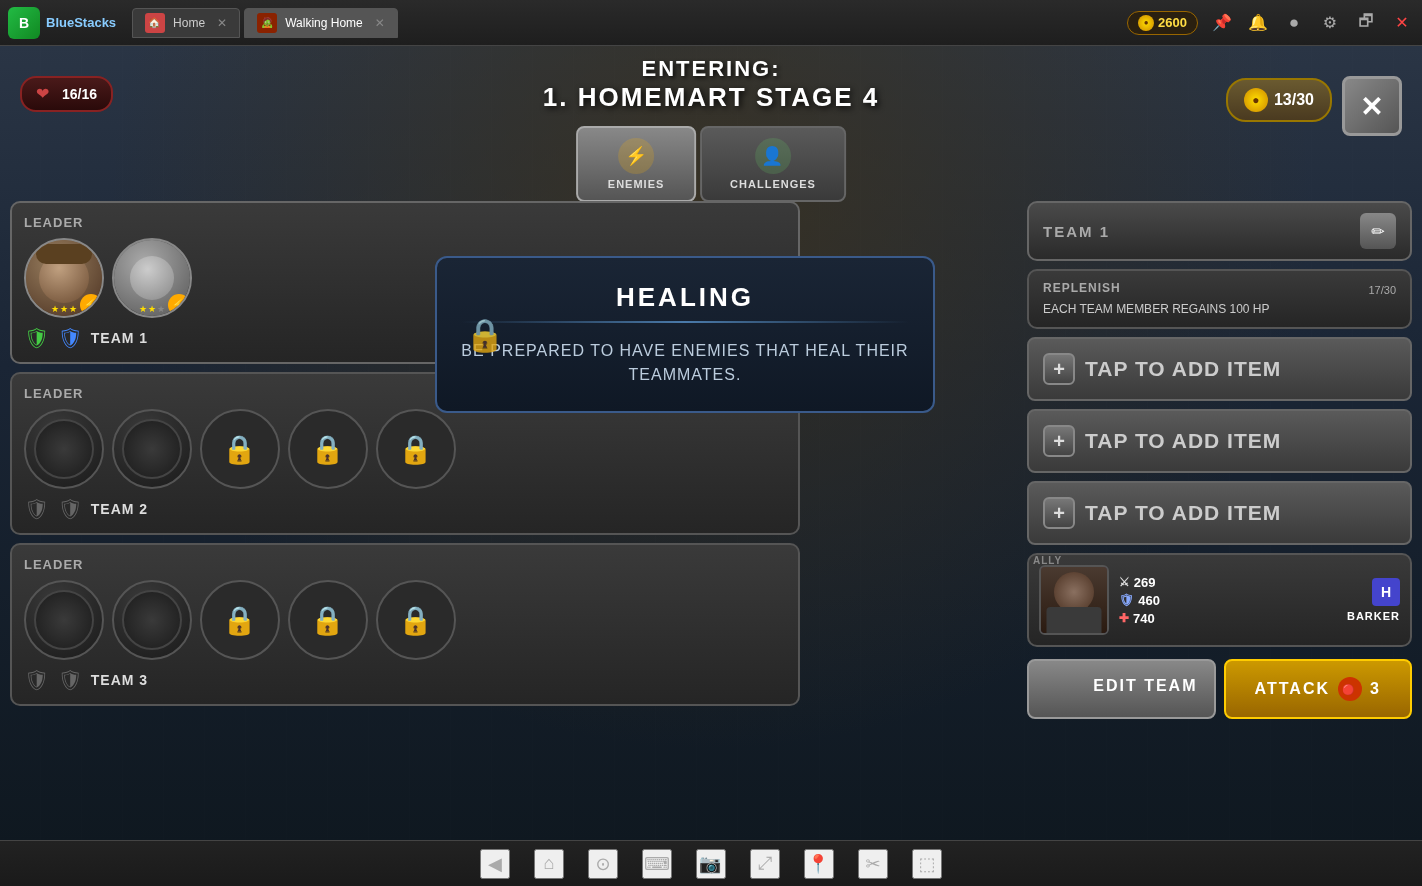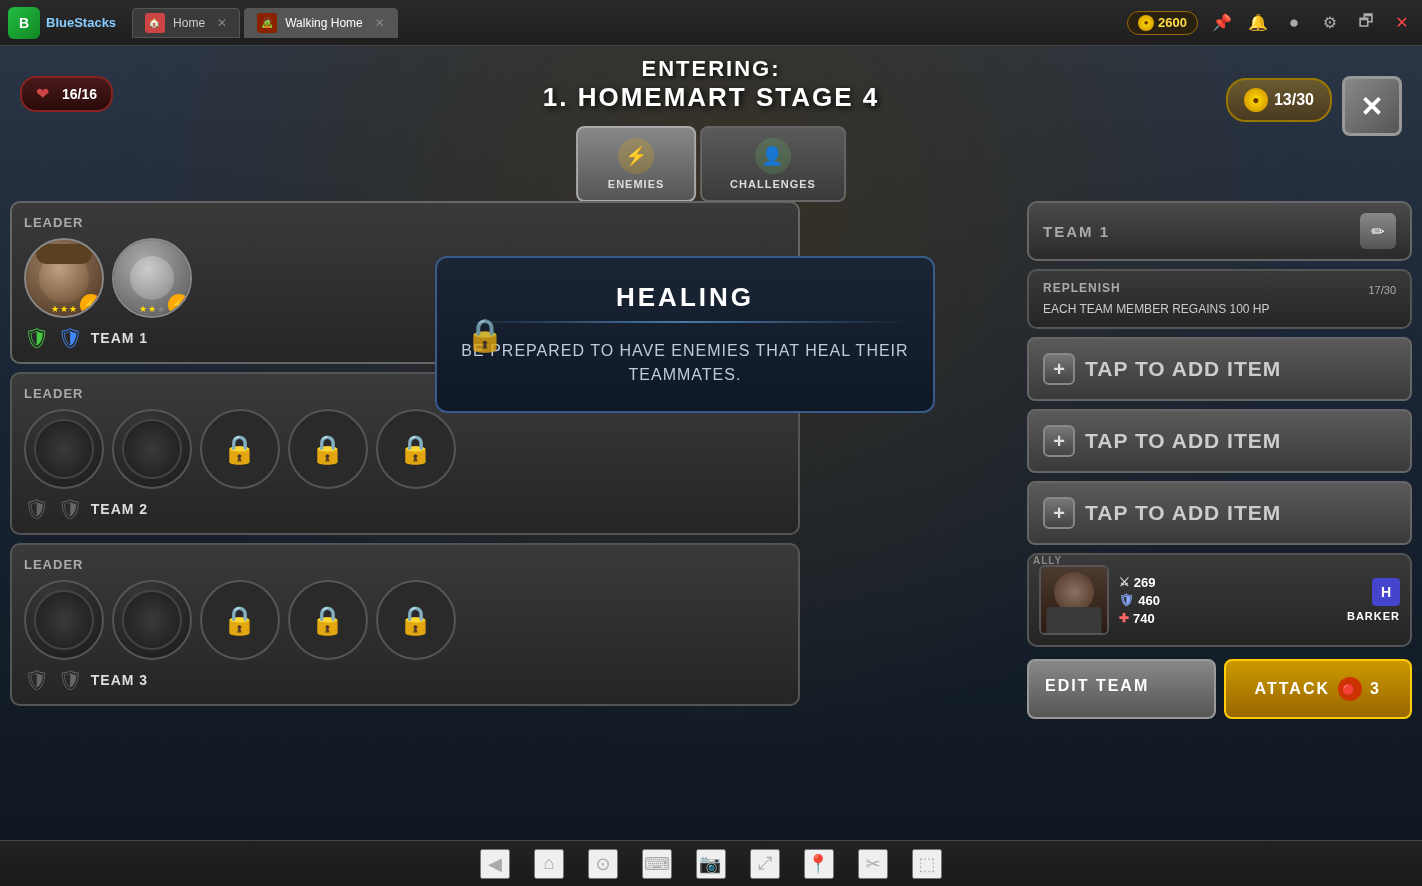--- a/index.html
+++ b/index.html
@@ -484,21 +484,21 @@
       display: flex;
       gap: 8px;
       margin-top: 4px;
     }
     .edit-team-btn {
       flex: 1;
       background: linear-gradient(180deg, #888888, #555555);
       border: 2px solid #999;
       border-radius: 8px;
       padding: 16px;
-      text-align: left;
+      text-align: right;
       cursor: pointer;
       color: white;
       font-size: 16px;
       font-weight: 900;
       text-transform: uppercase;
       letter-spacing: 2px;
     }
     .attack-btn {
       flex: 1;
       background: linear-gradient(180deg, #cc9900, #996600);

